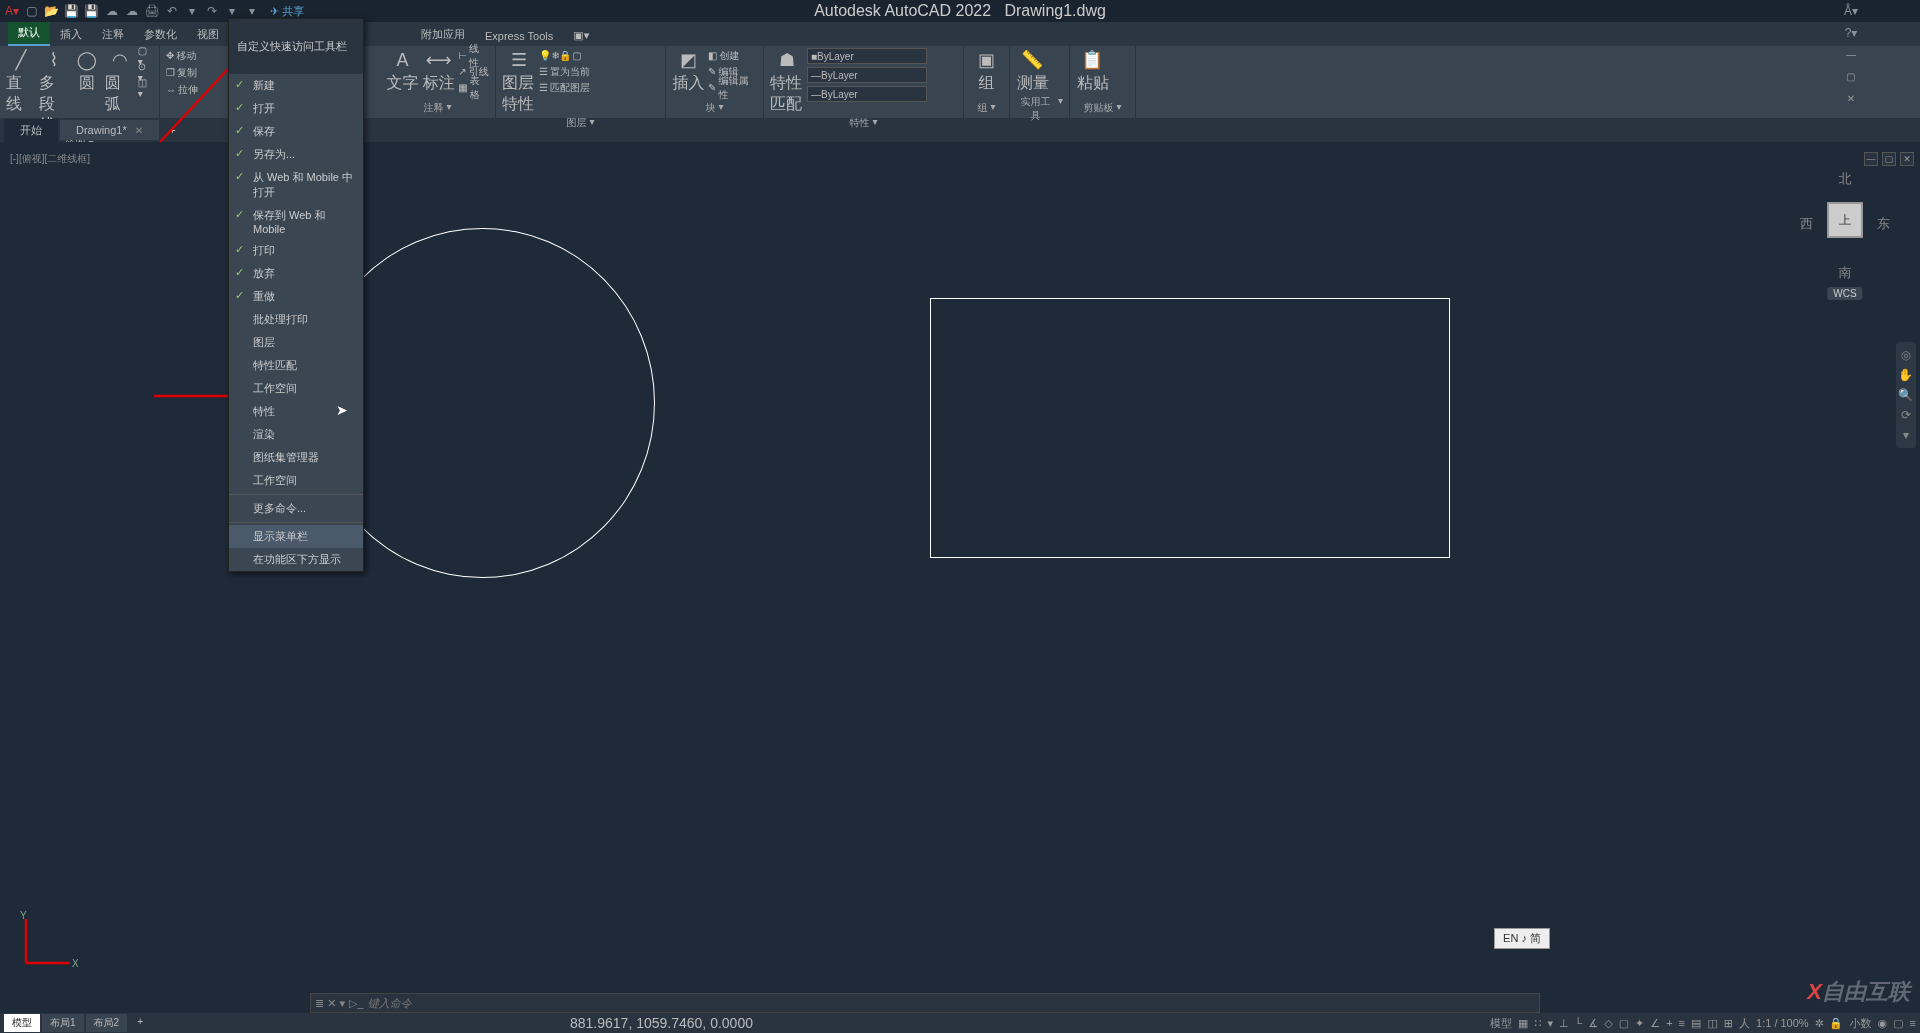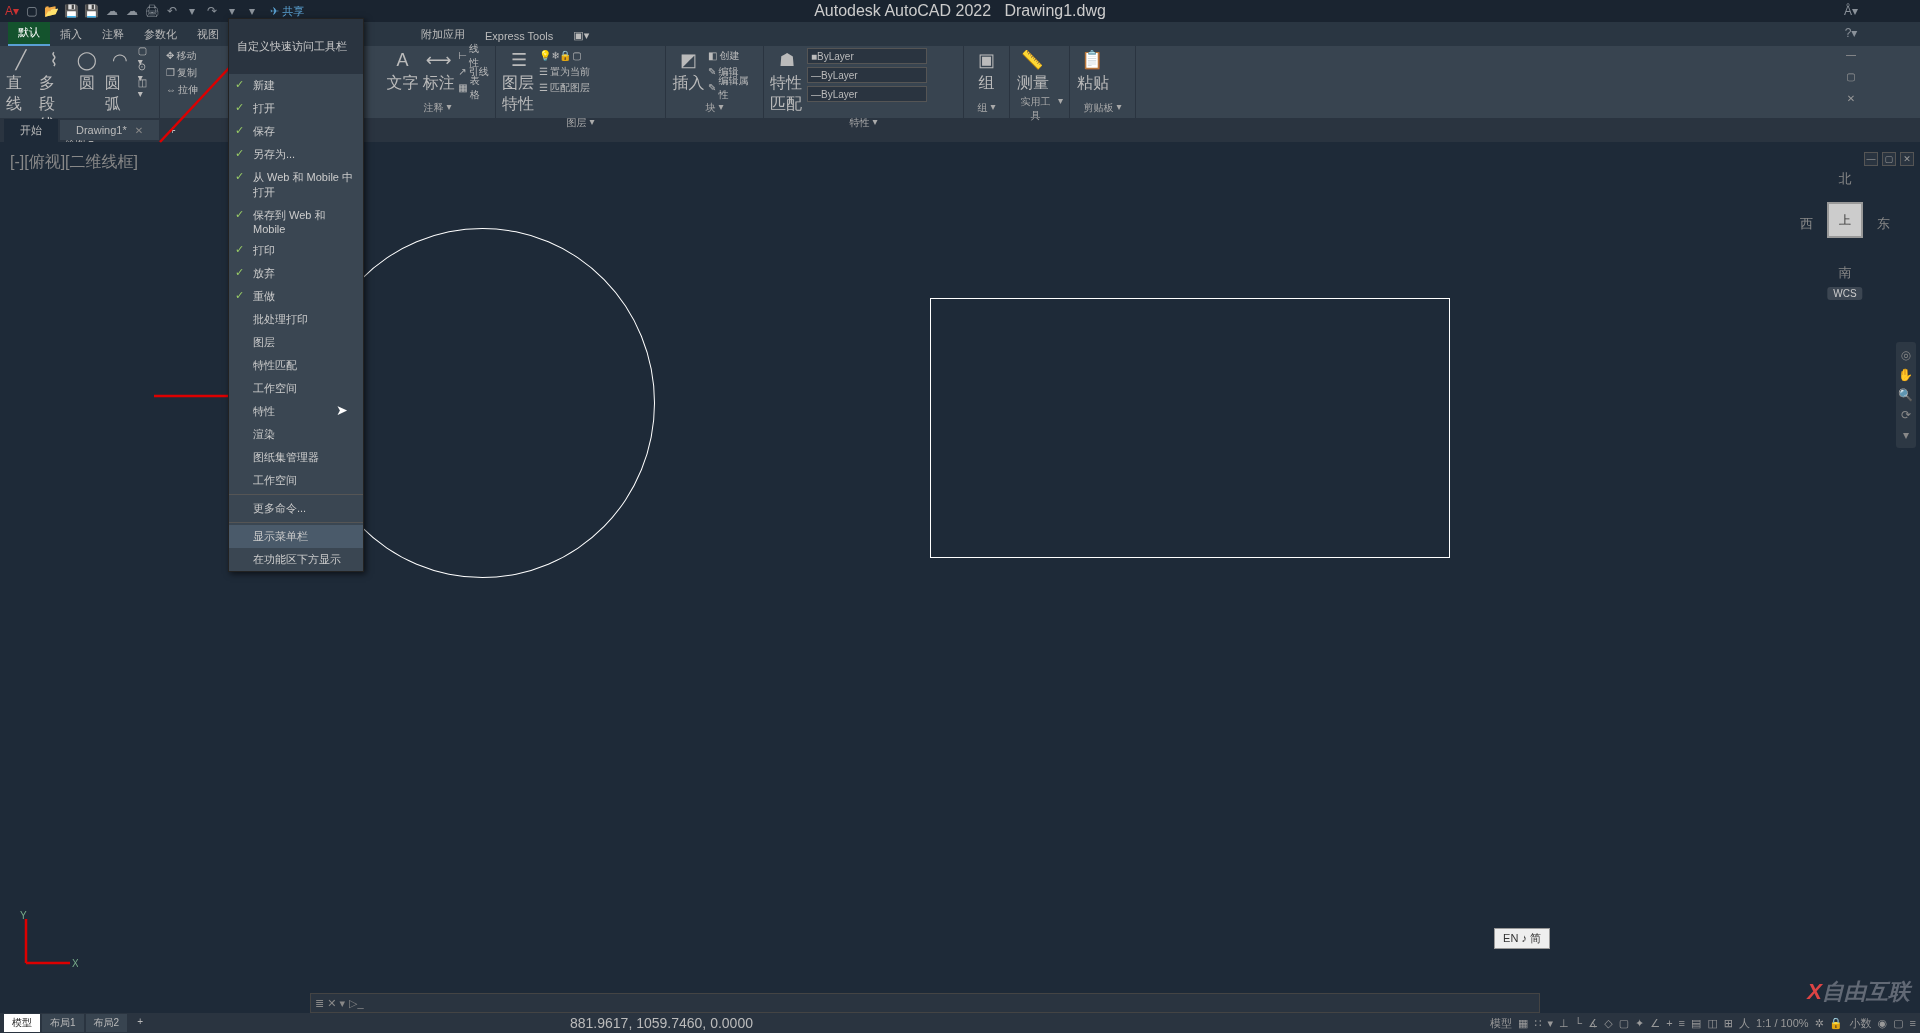--- a/index.html
+++ b/index.html
@@ -43,21 +43,21 @@
 .qa-sep { border-top: 1px solid #555; margin: 2px 0; }
 
 
 .file-tabs { height: 24px; background: #2a3440; display: flex; align-items: center; padding-left: 4px; }
 .ftab { padding: 4px 16px; color: #bbb; font-size: 11px; background: #1e2a38; margin-right: 2px; display: flex; align-items: center; gap: 8px; }
 .ftab.active { background: #384450; }
 .ftab .close { color: #888; font-size: 10px; }
 
 
 .canvas-area { position: absolute; top: 142px; left: 0; right: 0; bottom: 40px; background: #1e2a38; }
-.view-label { position: absolute; top: 10px; left: 10px; color: #888; font-size: 16px; }
+.view-label { position: absolute; top: 10px; left: 10px; color: #888; font-size: 10px; }
 .view-cube { position: absolute; top: 28px; right: 30px; width: 90px; height: 130px; }
 .vc-dir { position: absolute; color: #888; font-size: 13px; }
 .vc-n { left: 50%; top: 0; transform: translateX(-50%); }
 .vc-s { left: 50%; bottom: 18px; transform: translateX(-50%); }
 .vc-e { right: 0; top: 45px; }
 .vc-w { left: 0; top: 45px; }
 .vc-cube { position: absolute; left: 50%; top: 32px; transform: translateX(-50%); width: 36px; height: 36px; background: #ccc; border: 2px solid #999; color: #333; display: flex; align-items: center; justify-content: center; font-size: 12px; }
 .vc-wcs { position: absolute; left: 50%; bottom: 0; transform: translateX(-50%); background: rgba(80,90,100,0.6); padding: 1px 6px; border-radius: 3px; color: #ccc; font-size: 10px; }
 .nav-bar { position: absolute; right: 4px; top: 200px; width: 20px; background: rgba(60,70,80,0.5); border-radius: 3px; display: flex; flex-direction: column; gap: 6px; padding: 6px 0; align-items: center; }
 .nav-bar div { color: #888; font-size: 12px; }
@@ -351,20 +351,21 @@
         <text x="2" y="8" fill="#7a8" font-size="10">Y</text>
         <text x="54" y="56" fill="#7a8" font-size="10">X</text>
       </svg>
   </div>
   <div class="ime-box">EN ♪ 简</div>
 </div>
 
 <div class="cmdline">
   <span style="color:#888">≣ ✕ ▾</span>
   <span style="color:#888">▷_</span>
+  <input placeholder="键入命令" style="">
 </div>
 
 <div class="statusbar">
   <div class="sb-left">
     <div class="sb-tab active">模型</div>
     <div class="sb-tab">布局1</div>
     <div class="sb-tab">布局2</div>
     <div class="sb-tab" style="background:transparent">+</div>
   </div>
   <div class="sb-coords">881.9617, 1059.7460, 0.0000</div>

